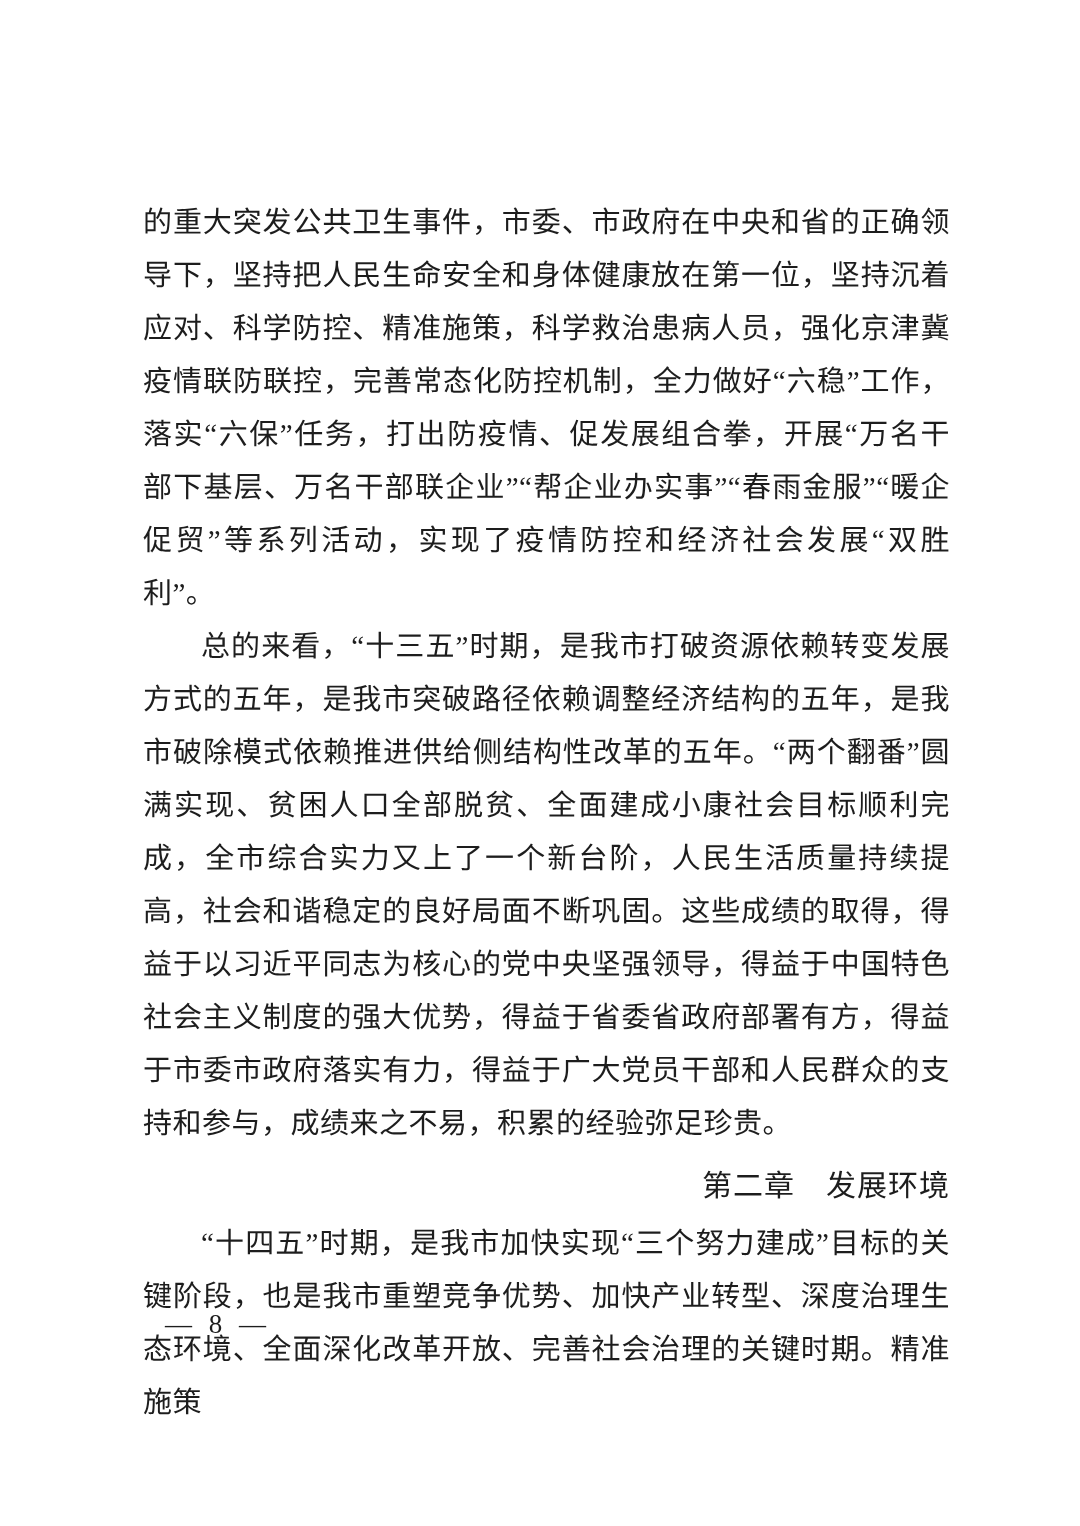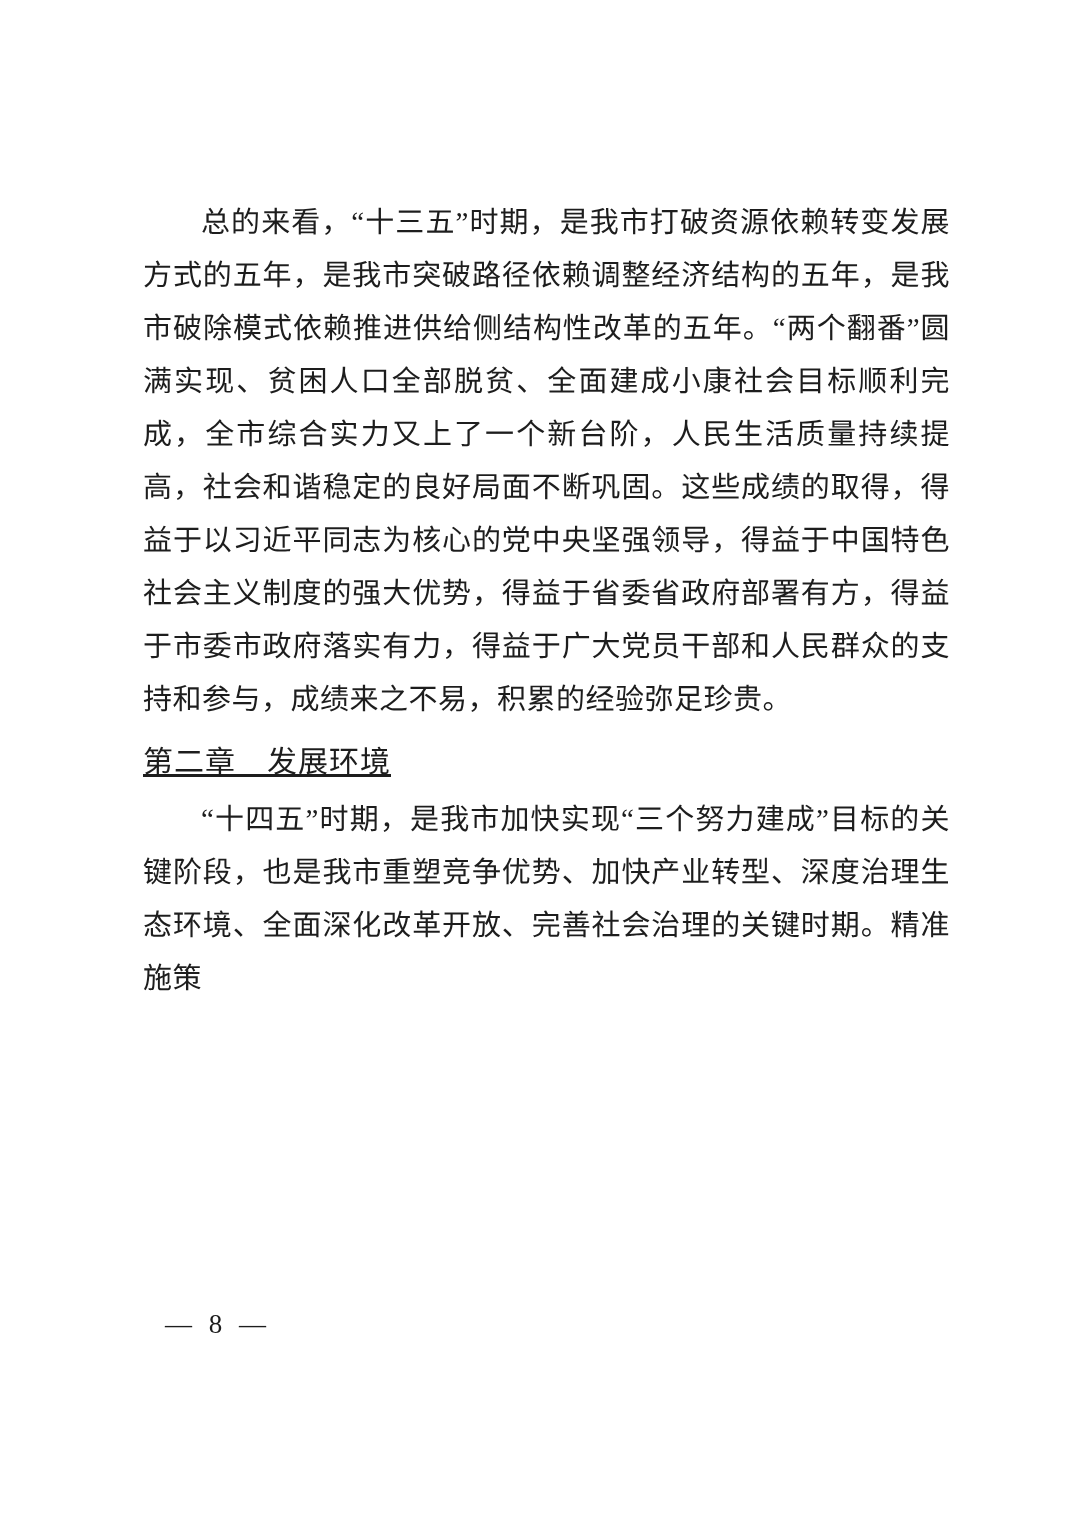--- a/index.html
+++ b/index.html
@@ -33,38 +33,38 @@
     text-indent: 2em;
   }
   .para.no-indent {
     text-indent: 0;
   }
   .chapter {
     margin: 9px 0 5px 0;
     font-size: 30px;
     line-height: 53px;
     font-weight: normal;
-    text-align: left;
+    text-align: right;
     text-indent: 0;
     letter-spacing: 1px;
-    text-decoration: underline;
   }
   .footer {
     position: absolute;
     left: 165px;
     top: 1308px;
     font-size: 27px;
     line-height: 32px;
     word-spacing: 10px;
     color: #1d1d1d;
   }
 </style>
 </head>
 <body>
 
 <div class="page">
   <div class="doc-body">
+    <p class="para no-indent">的重大突发公共卫生事件，市委、市政府在中央和省的正确领导下，坚持把人民生命安全和身体健康放在第一位，坚持沉着应对、科学防控、精准施策，科学救治患病人员，强化京津冀疫情联防联控，完善常态化防控机制，全力做好“六稳”工作，落实“六保”任务，打出防疫情、促发展组合拳，开展“万名干部下基层、万名干部联企业”“帮企业办实事”“春雨金服”“暖企促贸”等系列活动，实现了疫情防控和经济社会发展“双胜利”。</p>
     <p class="para">总的来看，“十三五”时期，是我市打破资源依赖转变发展方式的五年，是我市突破路径依赖调整经济结构的五年，是我市破除模式依赖推进供给侧结构性改革的五年。“两个翻番”圆满实现、贫困人口全部脱贫、全面建成小康社会目标顺利完成，全市综合实力又上了一个新台阶，人民生活质量持续提高，社会和谐稳定的良好局面不断巩固。这些成绩的取得，得益于以习近平同志为核心的党中央坚强领导，得益于中国特色社会主义制度的强大优势，得益于省委省政府部署有方，得益于市委市政府落实有力，得益于广大党员干部和人民群众的支持和参与，成绩来之不易，积累的经验弥足珍贵。</p>
     <h2 class="chapter">第二章　发展环境</h2>
     <p class="para">“十四五”时期，是我市加快实现“三个努力建成”目标的关键阶段，也是我市重塑竞争优势、加快产业转型、深度治理生态环境、全面深化改革开放、完善社会治理的关键时期。精准施策</p>
   </div>
   <div class="footer">— 8 —</div>
 </div>
 
 </body></html>

